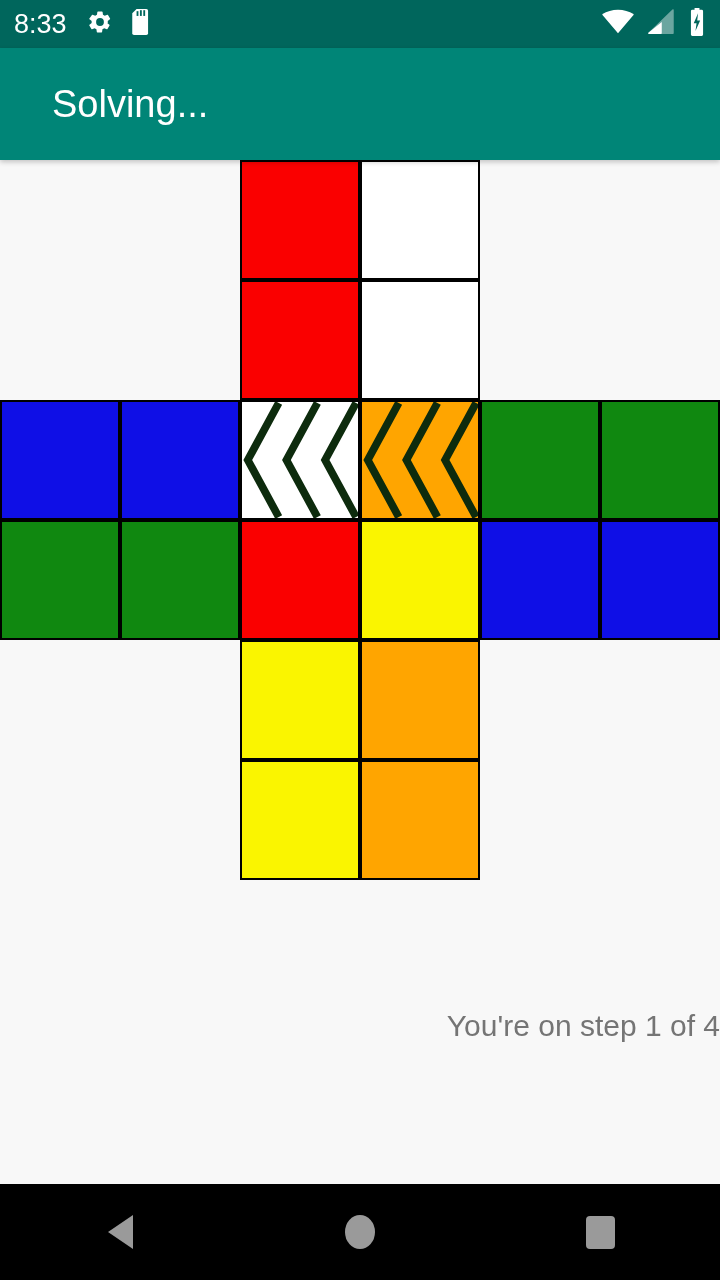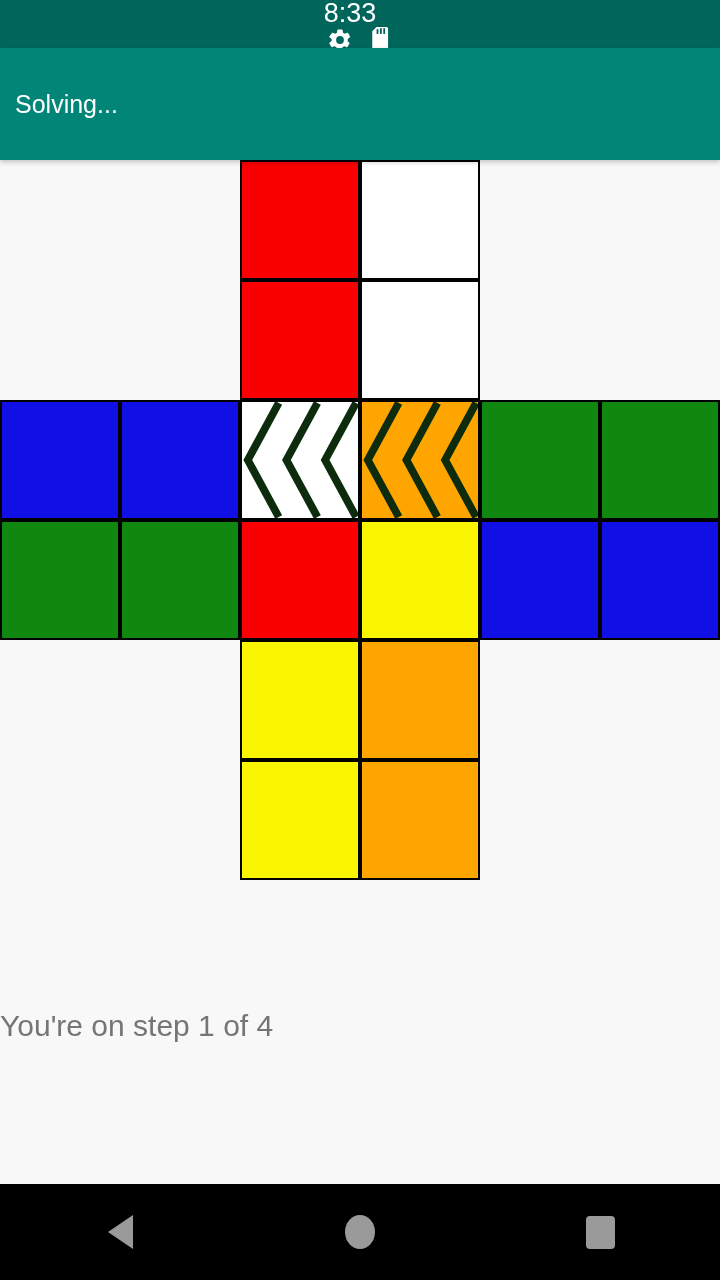--- a/index.html
+++ b/index.html
@@ -22,21 +22,20 @@
 
   
   #status-bar {
     position: absolute;
     left: 0; top: 0;
     width: 720px; height: 48px;
     background: #00665c;
     display: flex;
     align-items: center;
     padding: 0 14px;
-    flex-direction: column;
   }
   #status-bar .clock {
     color: #ffffff;
     font-size: 27px;
     letter-spacing: 0px;
     margin-right: 20px;
     line-height: 1;
   }
   .sb-left-icons { display: flex; align-items: center; gap: 18px; }
   .sb-right-icons {
@@ -51,22 +50,22 @@
     left: 0; top: 48px;
     width: 720px; height: 112px;
     background: #008577;
     display: flex;
     align-items: center;
     box-shadow: 0 2px 5px rgba(0,0,0,0.22);
     z-index: 5;
   }
   #app-bar .title {
     color: #ffffff;
-    font-size: 25px;
-    padding-left: 15px;
+    font-size: 38px;
+    padding-left: 52px;
     font-weight: 400;
     line-height: 1;
   }
 
   
   #net {
     position: absolute;
     left: 0; top: 160px;
     width: 720px; height: 720px;
   }
@@ -106,21 +105,21 @@
     font-weight: bold;
     letter-spacing: 0.2px;
     box-shadow: 0 1px 3px rgba(0,0,0,0.28), 0 1px 1px rgba(0,0,0,0.16);
     cursor: pointer;
     padding: 0 18px;
   }
   #step-status {
     position: absolute;
     left: 0; top: 1008px;
     width: 720px;
-    text-align: left;
+    text-align: right;
     color: #757575;
     font-size: 30px;
     line-height: 1.2;
   }
 
   
   #nav-bar {
     position: absolute;
     left: 0; bottom: 0;
     width: 720px; height: 96px;

